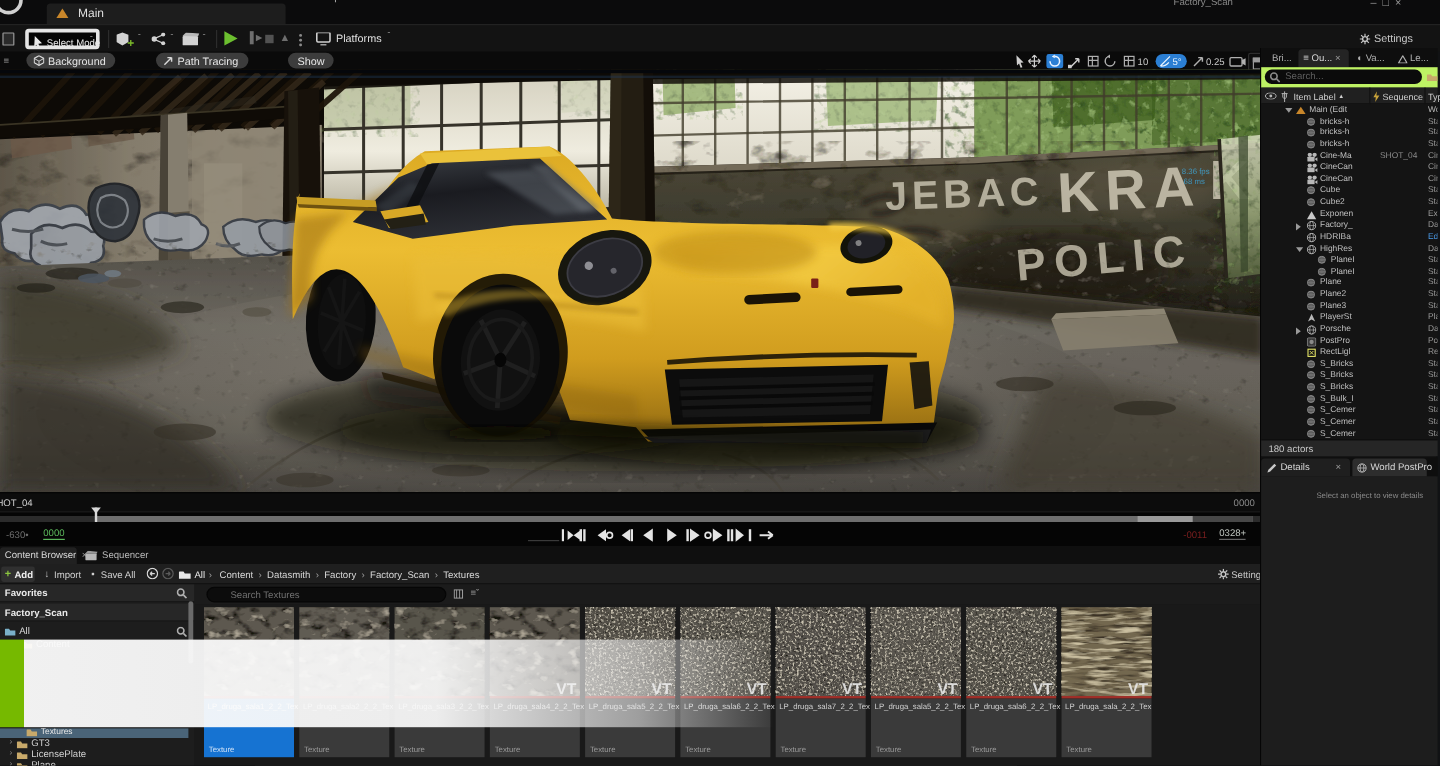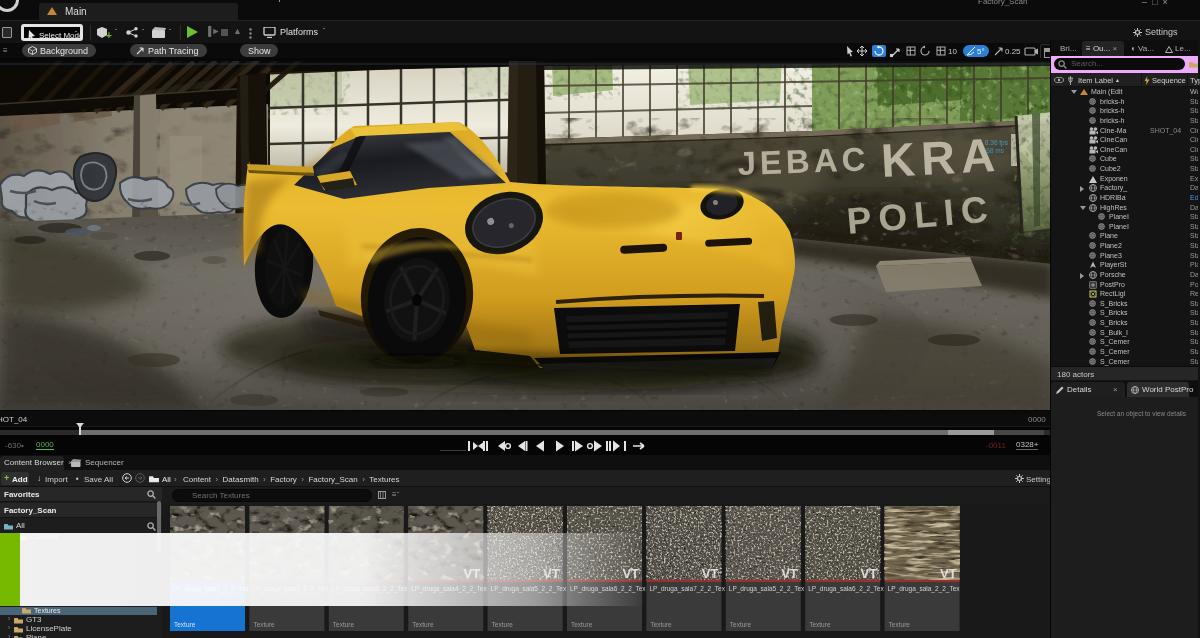--- a/index.html
+++ b/index.html
@@ -729,21 +729,21 @@
   <div class="abs" style="left:0;top:0;width:147px;height:16px;background:#0e0e0e">
     <span class="txt" style="left:9px;top:4px;color:#b0b0b0;font-size:8px">Bri...</span>
     <div class="abs" style="left:31px;top:1px;width:42px;height:15px;background:#242424;border-radius:3px 3px 0 0"></div>
     <span class="txt" style="left:35px;top:4px;color:#d8d8d8;font-size:8px">≡ Ou...&nbsp;<span style="color:#9a9a9a">×</span></span>
     <span class="txt" style="left:80px;top:4px;color:#b0b0b0;font-size:8px">◐ Va...</span>
     <svg class="abs" style="left:114px;top:6px" width="8" height="7" viewBox="0 0 8 7">
           <path d="M4,0.5 L7.5,6.5 H0.5 Z" fill="none" stroke="#b0b0b0" stroke-width="1"></path>
         </svg>
         <span class="txt" style="left:124px;top:4px;color:#b0b0b0;font-size:8px">Le...</span>
   </div>
-  <div class="abs" style="left:0;top:16px;width:147px;height:17px;background:#f0abfc">
+  <div class="abs" style="left:0;top:16px;width:147px;height:17px;background:#bef264">
     <div class="abs" style="left:3px;top:2px;width:131px;height:12px;background:#0b0b0b;border-radius:6px"></div>
     <svg class="abs" style="left:7px;top:4px" width="9" height="9" viewBox="0 0 9 9">
           <circle cx="3.6" cy="3.6" r="2.7" fill="none" stroke="#8a8a8a" stroke-width="1.3"></circle>
           <path d="M5.8,5.8 L8.4,8.4" stroke="#8a8a8a" stroke-width="1.4"></path>
         </svg>
     <span class="txt" style="left:20px;top:3px;color:#5e5e5e;font-size:8px">Search...</span>
     <svg class="abs" style="left:138px;top:5px" width="9" height="7" viewBox="0 0 9 7">
           <path d="M0,1.5 L0,6.5 L9,6.5 L9,2.5 L4.5,2.5 L3.5,1 L0.5,1 Z" fill="#c8a96a"></path>
         </svg>
   </div>

